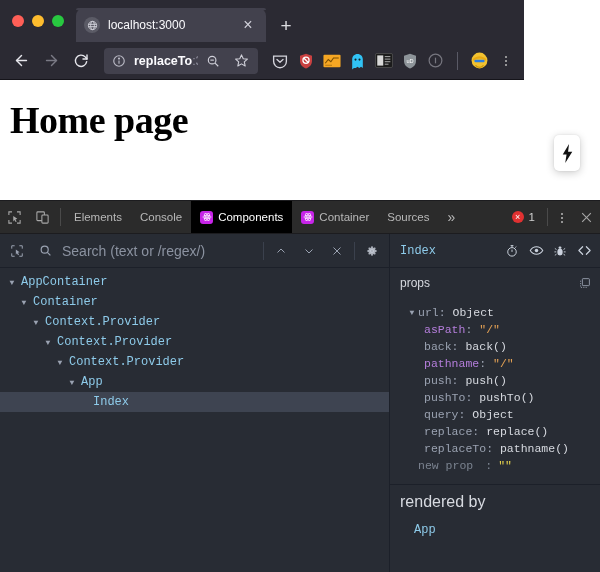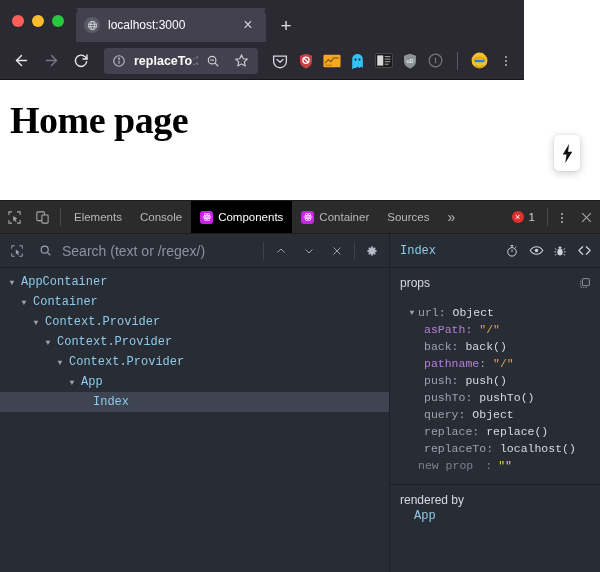--- a/index.html
+++ b/index.html
@@ -282,21 +282,21 @@
   .indent1 { padding-left: 6px; }
   .indent2 { padding-left: 24px; }
   .indent-new { padding-left: 18px; }
 
   .rendered-by {
     flex: 0 0 auto;
     border-top: 1px solid #1c2029;
     padding: 8px 10px 10px 10px;
     height: 88px;
   }
-  .rb-title { font-size: 12px; color: #d7dae0; margin-bottom: 2px; }
+  .rb-title { font-size: 16px; color: #d7dae0; margin-bottom: 12px; }
   .rb-item {
     font-family: "Liberation Mono", "DejaVu Sans Mono", monospace;
     font-size: 12px; color: #8ecbea;
     padding-left: 14px;
   }
 </style>
 </head>
 <body>
 
 <div class="browser">
@@ -685,21 +685,21 @@
               <span class="p-val">Object</span>
             </div>
             <div class="prop-row indent2">
               <span class="p-key">replace</span>
               <span class="p-key">:&nbsp;</span>
               <span class="p-val">replace()</span>
             </div>
             <div class="prop-row indent2">
               <span class="p-key">replaceTo</span>
               <span class="p-key">:&nbsp;</span>
-              <span class="p-val">localhost()</span>
+              <span class="p-val">pathname()</span>
             </div>
           </div>
         <div class="prop-row indent-new">
           <span class="p-muted">new prop</span>
           <span class="p-muted" style="padding:0 6px 0 12px">:</span>
           <span class="p-val yellow">""</span>
         </div>
       </div>
 
       <div class="rendered-by">

